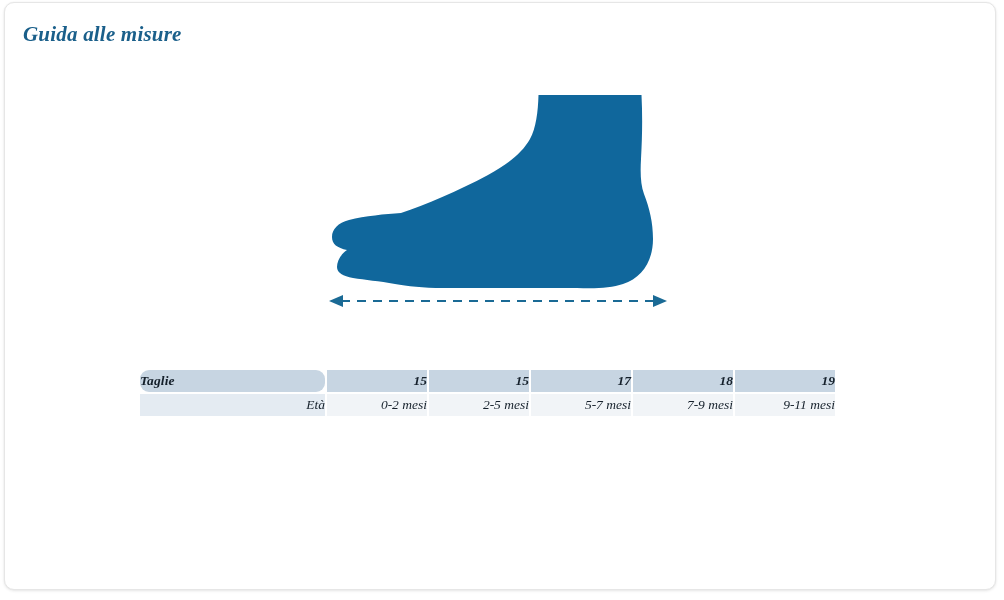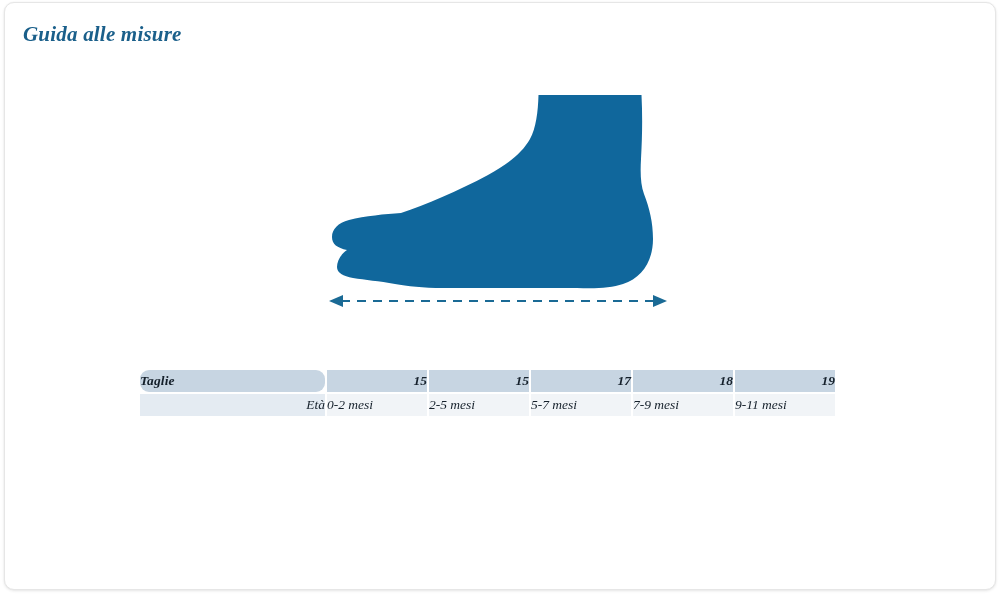--- a/index.html
+++ b/index.html
@@ -97,21 +97,21 @@
   
   .lbl-cell {
     background: #e4ebf2;
     text-align: right;
     padding-left: 12px;
     font-size: 13.5px;
     color: #1b2530;
   }
   .val-cell {
     background: #f1f4f7;
-    text-align: left;
+    text-align: right;
     font-size: 13.5px;
     color: #1b2530;
   }
 
   .col-label { width: 185px; }
   .col-size  { width: 100px; }
 </style>
 </head>
 <body>
 

